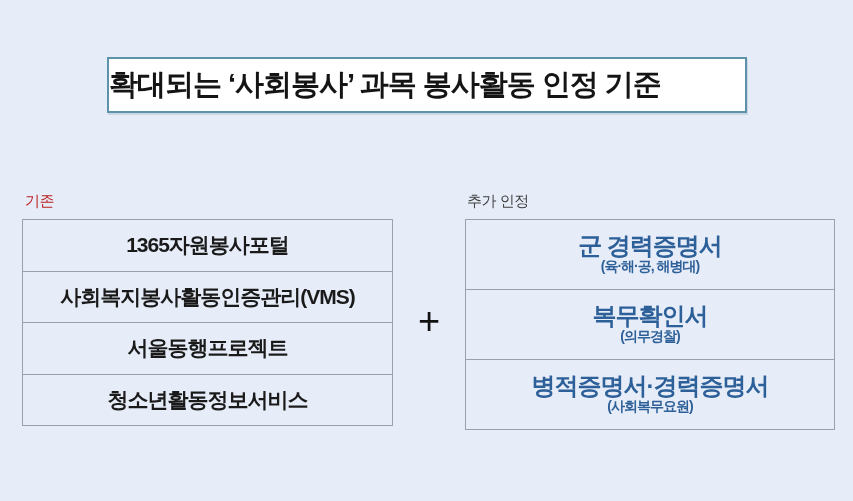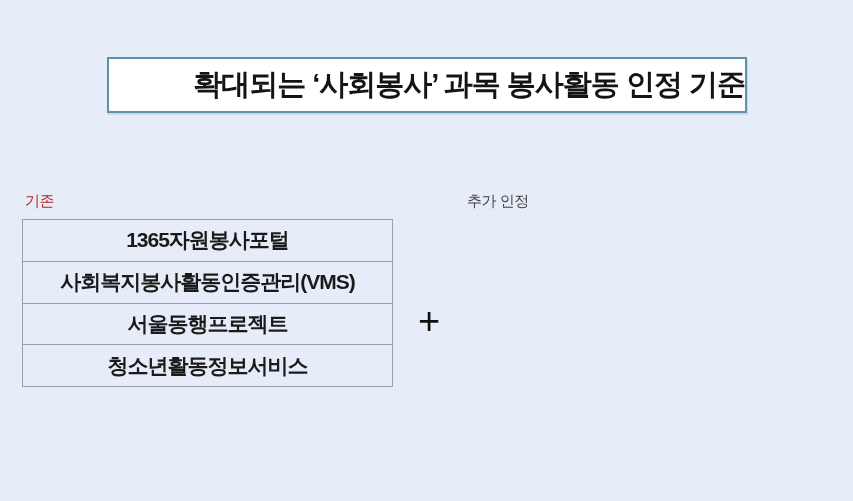--- a/index.html
+++ b/index.html
@@ -12,21 +12,21 @@
     width:853px;height:501px;
     background:#e7edf8;
     overflow:hidden;
   }
   .title-box{
     position:absolute;
     left:107px;top:57px;
     width:636px;height:52px;
     background:#ffffff;
     border:2px solid #5e92ab;
-    display:flex;align-items:center;justify-content:flex-end;
+    display:flex;align-items:center;justify-content:flex-start;
     box-sizing:content-box;
     box-shadow:1px 2px 0 rgba(120,150,170,0.25);
   }
   .title-box .title-text{
     font-size:29px;
     font-weight:bold;
     color:#141414;
     letter-spacing:-1px;
     white-space:nowrap;
   }
@@ -40,21 +40,21 @@
   .label-additional{left:467px;color:#404040;}
   .list-box{
     position:absolute;
     top:219px;
     border:1px solid #9aa1a9;
     display:flex;
     flex-direction:column;
     box-sizing:border-box;
     background:transparent;
   }
-  .legacy-box{left:22px;width:371px;height:168px;}
+  .legacy-box{left:22px;width:371px;height:207px;}
   .additional-box{left:465px;width:370px;height:211px;}
   .row{
     flex:1;
     display:flex;
     flex-direction:column;
     align-items:center;
     justify-content:center;
     border-bottom:1px solid #9aa1a9;
   }
   .row:last-child{border-bottom:none;}
@@ -104,14 +104,28 @@
     <div class="row">1365자원봉사포털</div>
     <div class="row">사회복지봉사활동인증관리(VMS)</div>
     <div class="row">서울동행프로젝트</div>
     <div class="row">청소년활동정보서비스</div>
   </div>
 
   <div class="plus-sign">+</div>
 
   <div class="col-label label-additional">추가 인정</div>
 
+  <div class="list-box additional-box">
+    <div class="row">
+      <div class="main">군 경력증명서</div>
+      <div class="sub">(육·해·공, 해병대)</div>
+    </div>
+    <div class="row">
+      <div class="main">복무확인서</div>
+      <div class="sub">(의무경찰)</div>
+    </div>
+    <div class="row">
+      <div class="main">병적증명서·경력증명서</div>
+      <div class="sub">(사회복무요원)</div>
+    </div>
+  </div>
 
 </div>
 
 </body></html>

